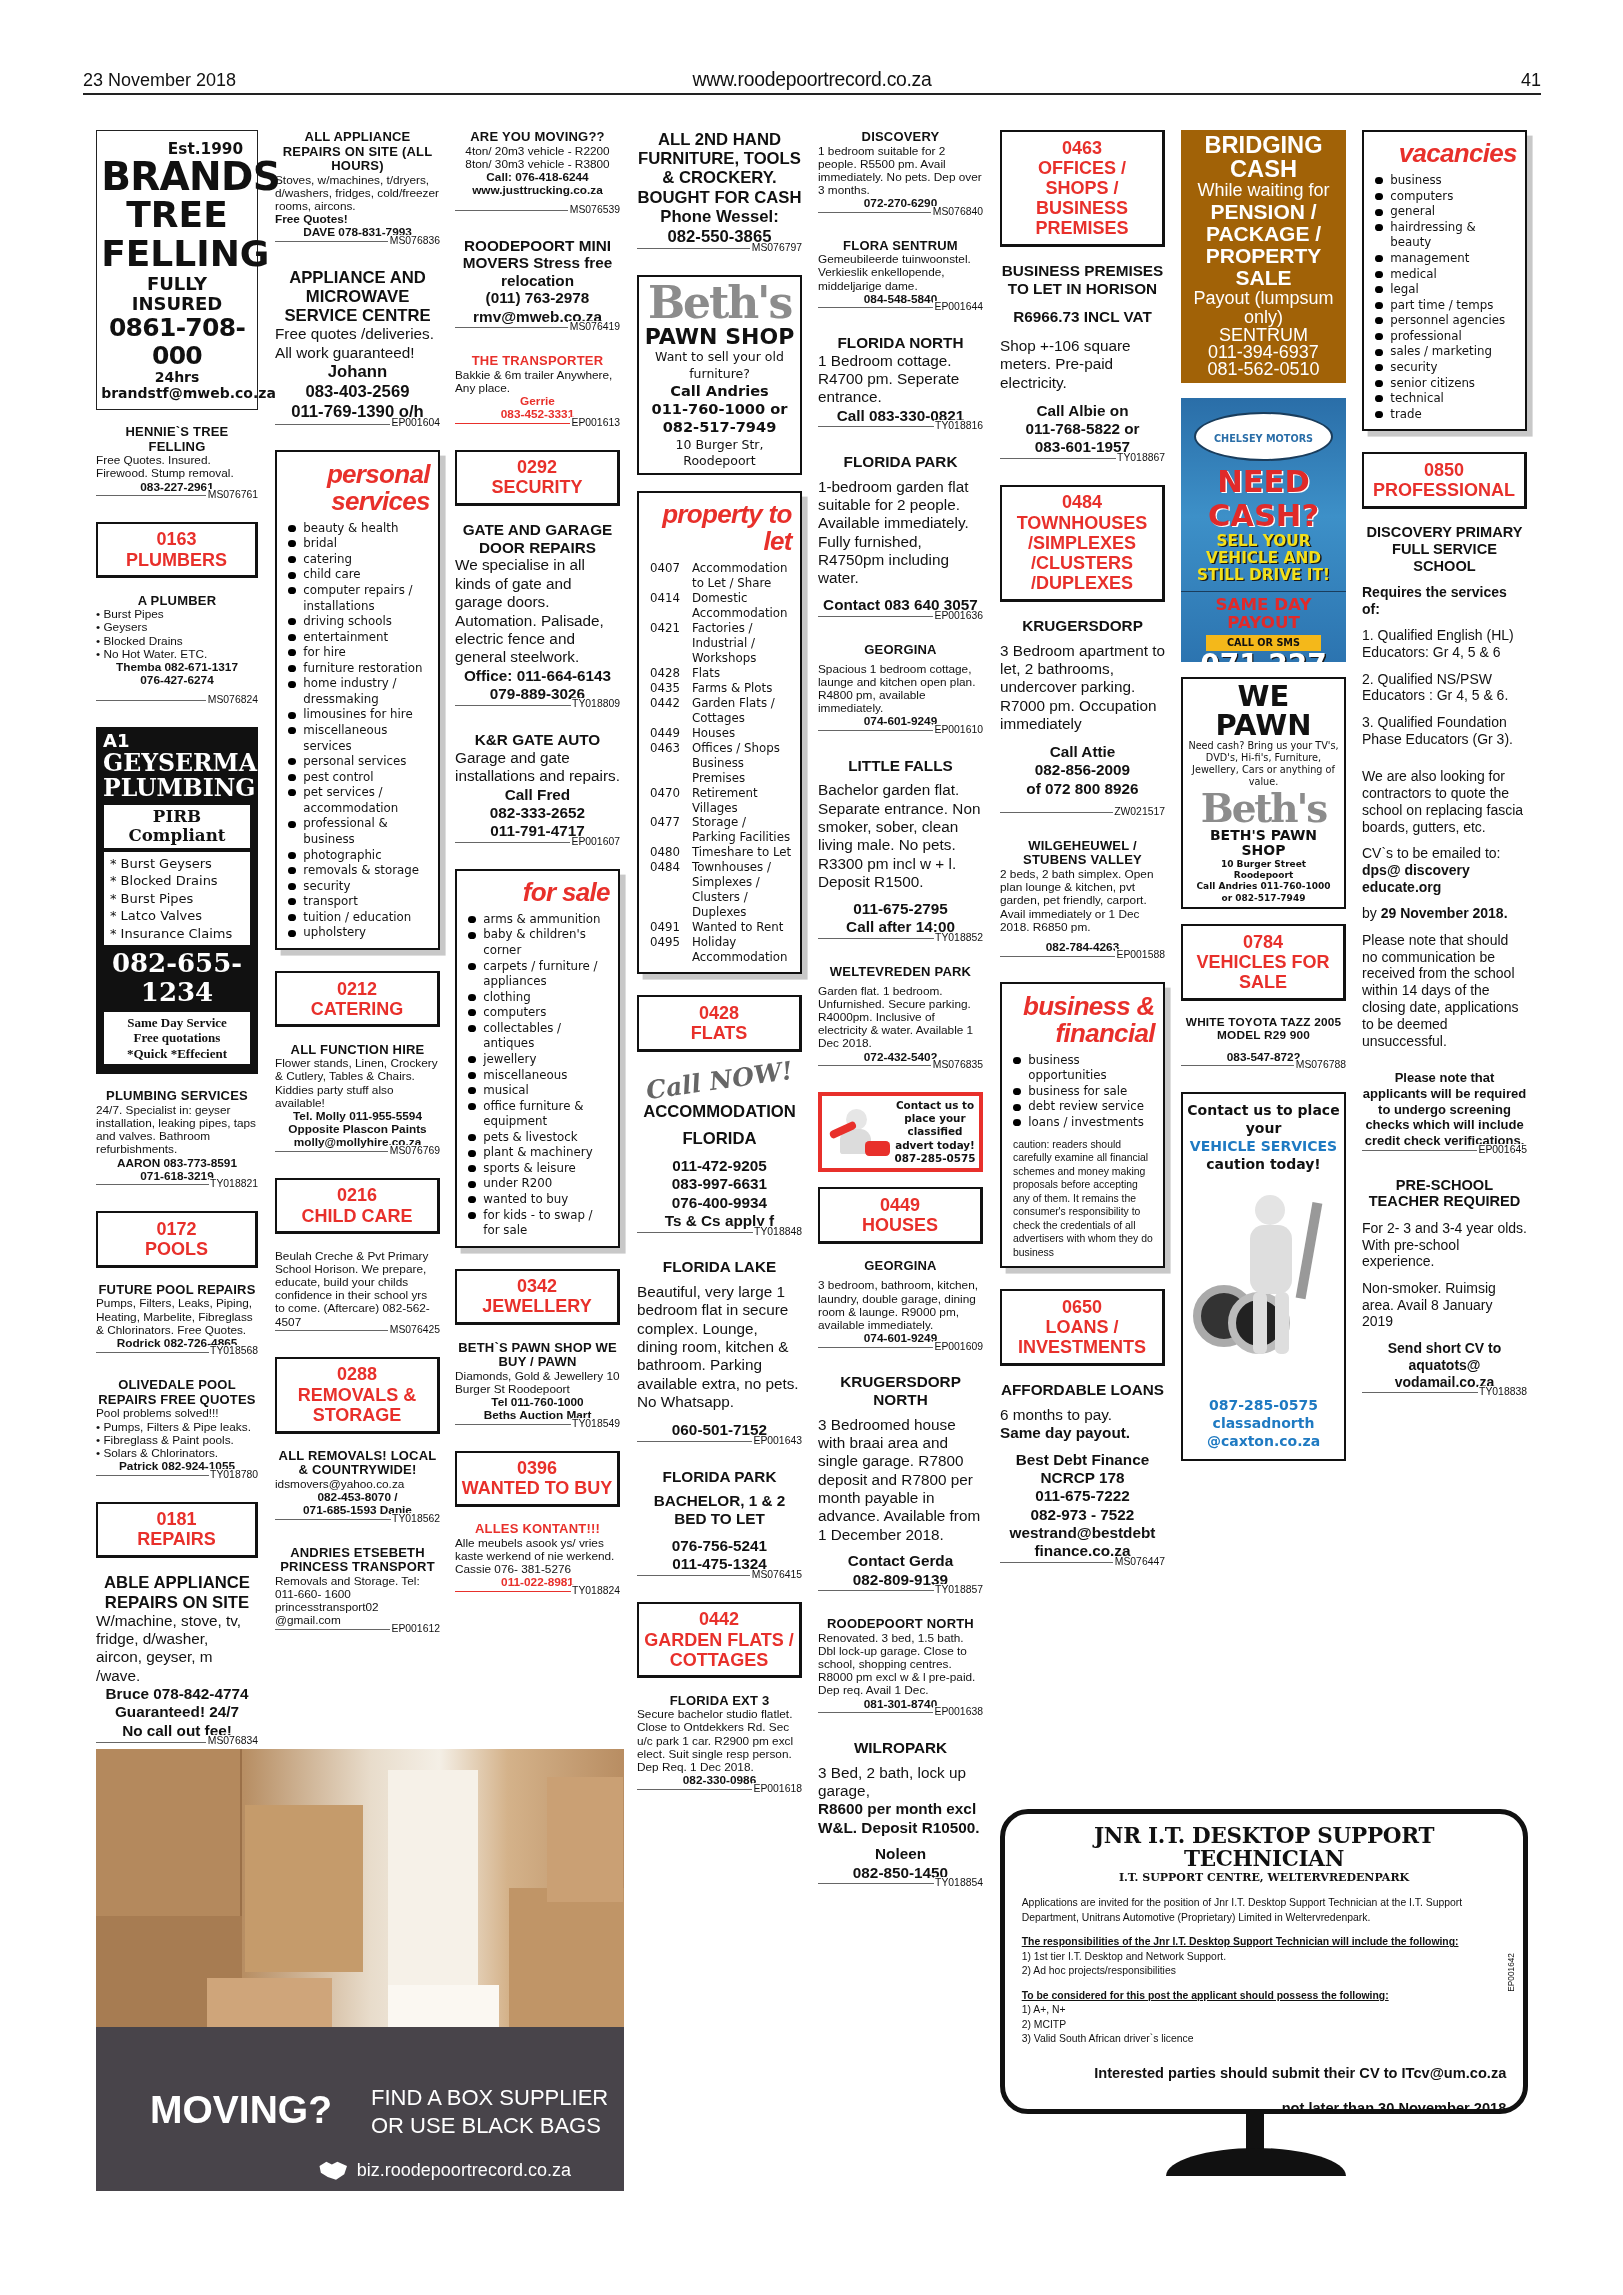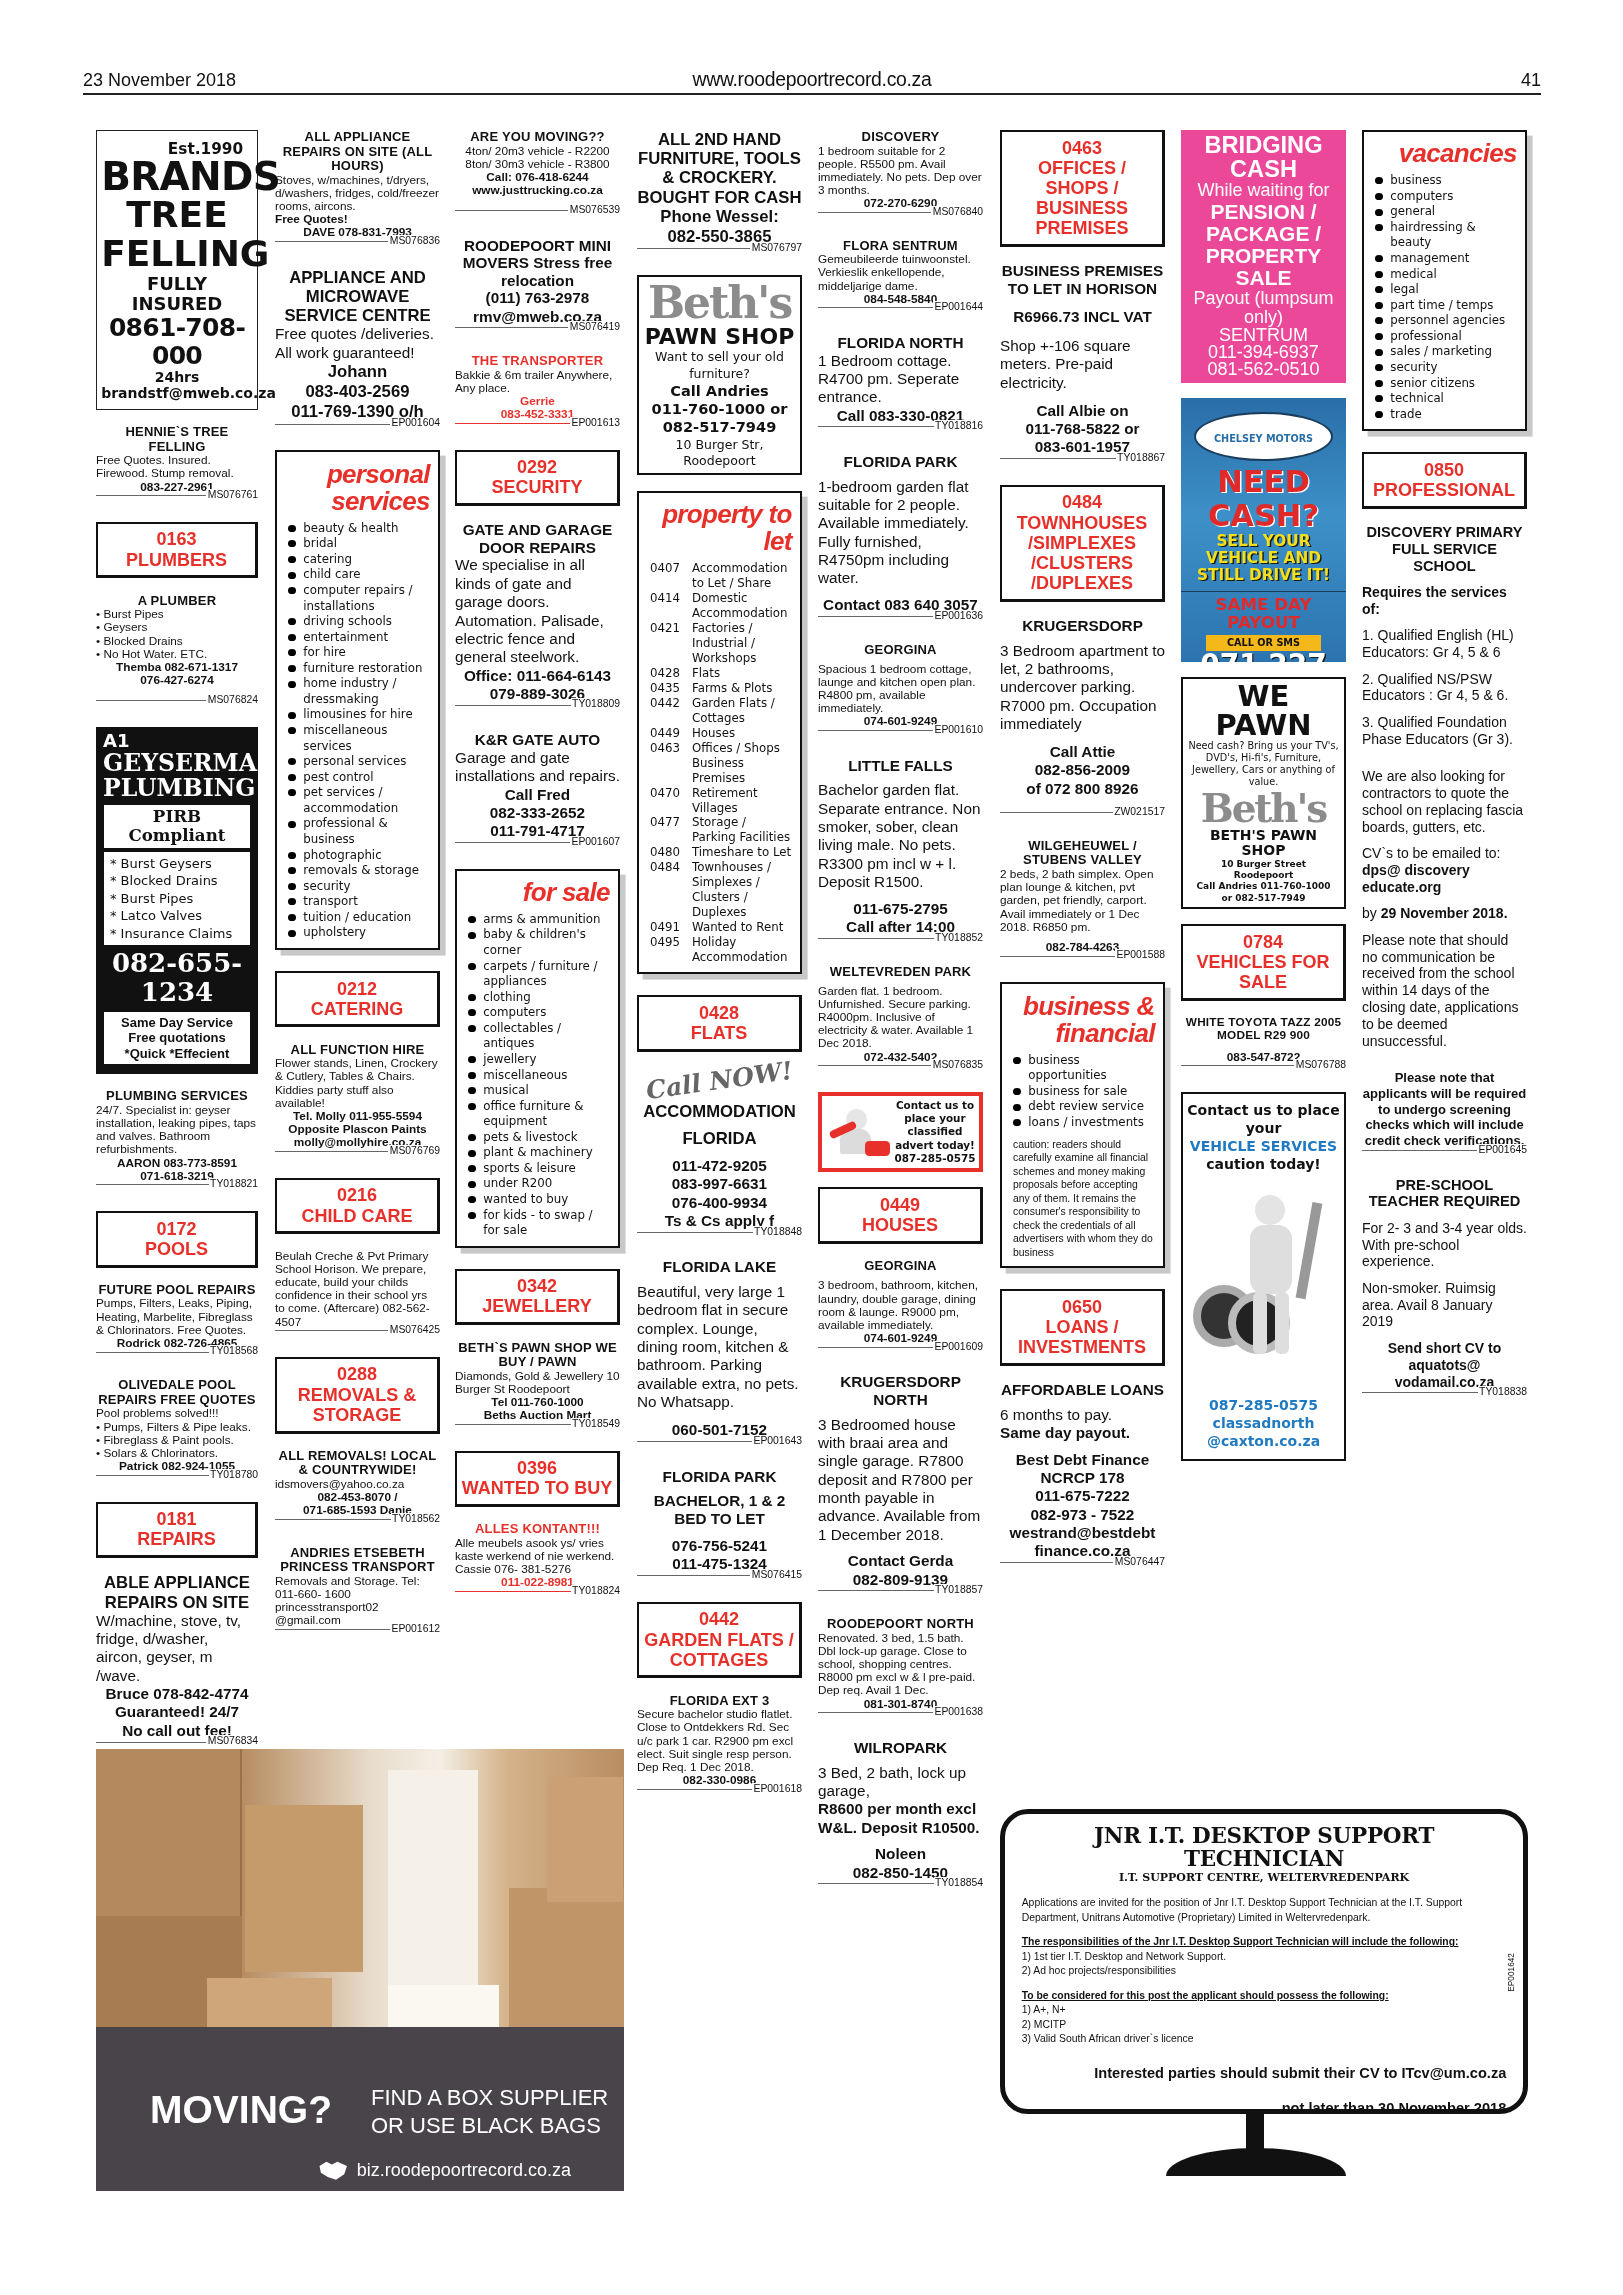--- a/index.html
+++ b/index.html
@@ -44,27 +44,27 @@
   .brands .b4 { font-size: 25px; letter-spacing: -0.7px; }
   .brands .b5 { font-size: 14px; }
   .brands .b6 { font-size: 14px; }
   .geyser { background: #111; color: #fff; padding: 4.2px 7px 5.6px; font-family: "DejaVu Serif", serif; }
   .geyser .a1 { font-family: "DejaVu Sans", sans-serif; font-weight: 900; font-size: 18px; }
   .geyser .g1 { font-size: 23.6px; font-weight: 900; text-align: center; line-height: 1.05; }
   .geyser .wbox { background: #fff; color: #111; margin: 4.2px 1.4px; padding: 2.8px 5.6px; }
   .geyser .pirb { text-align: center; font-weight: 900; font-size: 16.7px; }
   .geyser .list { font-family: "DejaVu Sans", sans-serif; font-size: 13px; line-height: 1.35; }
   .geyser .phone { text-align: center; font-size: 26px; font-weight: 900; }
-  .geyser .foot { text-align: center; font-family: Liberation Sans, sans-serif; font-weight: 900; font-size: 13px; line-height: 1.2; }
+  .geyser .foot { text-align: center; font-family: Liberation Serif, serif; font-weight: 900; font-size: 13px; line-height: 1.2; }
   .beth { border: 2.1px solid #111; text-align: center; padding: 4.2px 2.8px; font-family: "DejaVu Sans", sans-serif; }
   .beth .logo { font-family: "DejaVu Serif", serif; font-size: 44px; font-weight: 900; color: #8c8c8c; line-height: 1; letter-spacing: -2.1px; }
   .beth .ps { font-size: 22px; font-weight: 900; line-height: 1.1; }
   .beth .t { font-size: 12.5px; line-height: 1.3; }
   .beth .b { font-size: 14.6px; font-weight: 900; line-height: 1.25; }
-  .bridging { background: #ec4899; color: #fff; text-align: center; padding: 4.2px 2.8px; font-family: "Liberation Sans", sans-serif; }
+  .bridging { background: #a16207; color: #fff; text-align: center; padding: 4.2px 2.8px; font-family: "Liberation Sans", sans-serif; }
   .bridging .l1 { font-size: 23.6px; font-weight: 900; line-height: 1; }
   .bridging .l2 { font-size: 18px; line-height: 1.1; }
   .bridging .l3 { font-size: 21px; font-weight: 900; line-height: 1.05; font-family: "Liberation Sans Narrow", "Liberation Sans", sans-serif; }
   .bridging .l4 { font-size: 18px; line-height: 1.05; }
   .bridging .l5 { font-size: 18px; line-height: 0.95; }
   .chelsey { background: linear-gradient(180deg, #2a6ea8 0%, #3d90c8 45%, #2c74b0 100%); height: 264px; position: relative; text-align: center; color: #fff; font-family: "DejaVu Sans", sans-serif; overflow: hidden; }
   .chelsey .oval { margin: 14px auto 0; width: 139px; height: 49px; border-radius: 50%; background: #fff; border: 2.1px solid #1a3d5c; color: #2a6ea8; font-size: 9.7px; font-weight: 900; line-height: 49px; }
   .chelsey .need { font-size: 30.5px; font-weight: 900; color: #e02a2a; text-shadow: 1.4px 1.4px 0 #fff; margin-top: 4.2px; }
   .chelsey .sell { font-size: 15.3px; font-weight: 900; color: #f4e01a; line-height: 1.1; text-shadow: 1.4px 1.4px 0 #1a1a1a; }
   .chelsey .same { font-size: 16.7px; font-weight: 900; color: #e02a2a; margin-top: 7px; border-top: 1.4px solid #1a3d5c; padding-top: 2.8px; }

